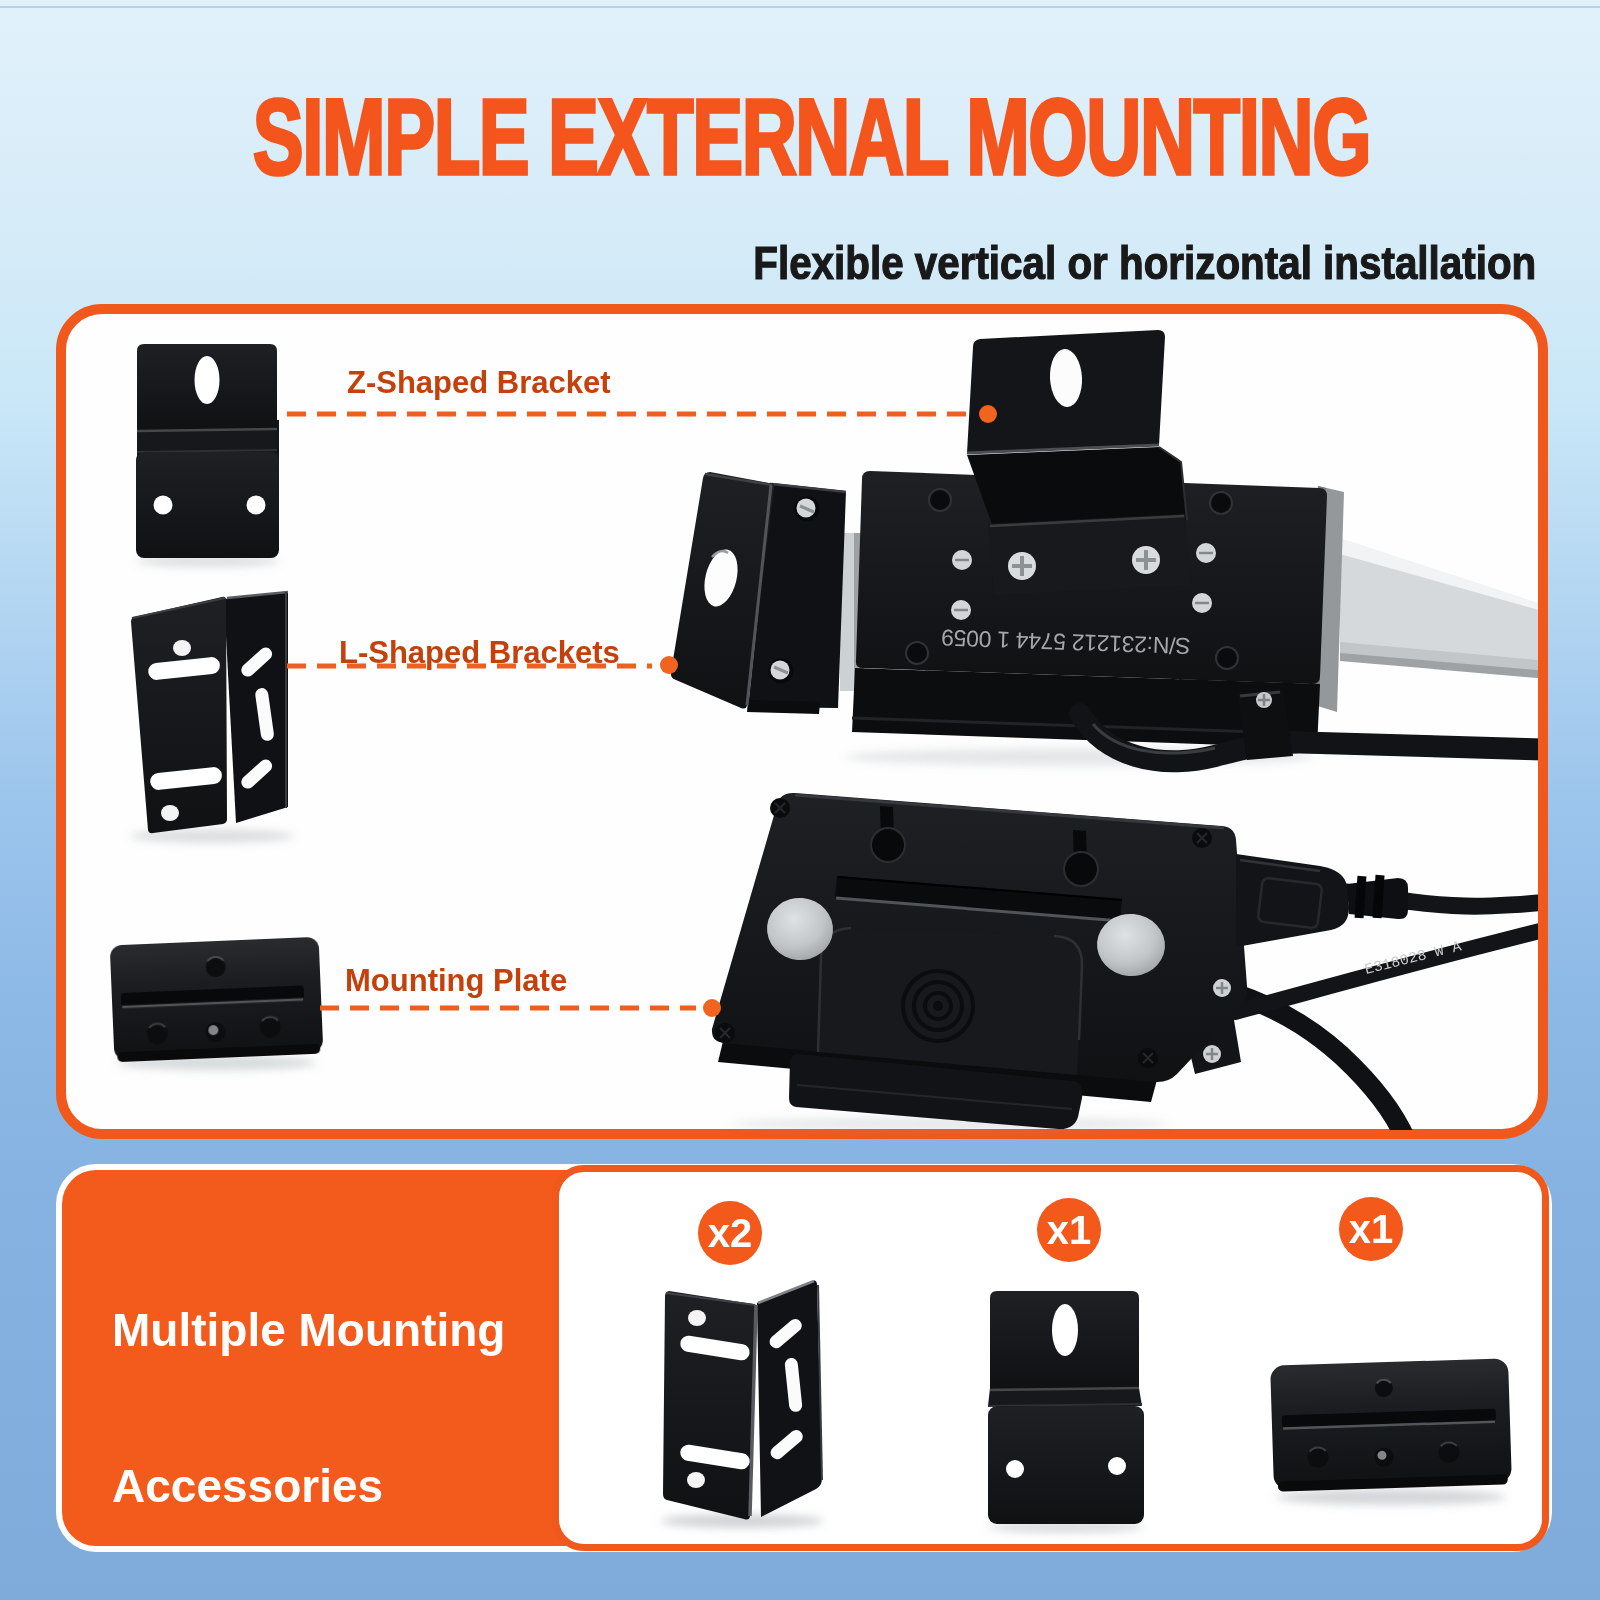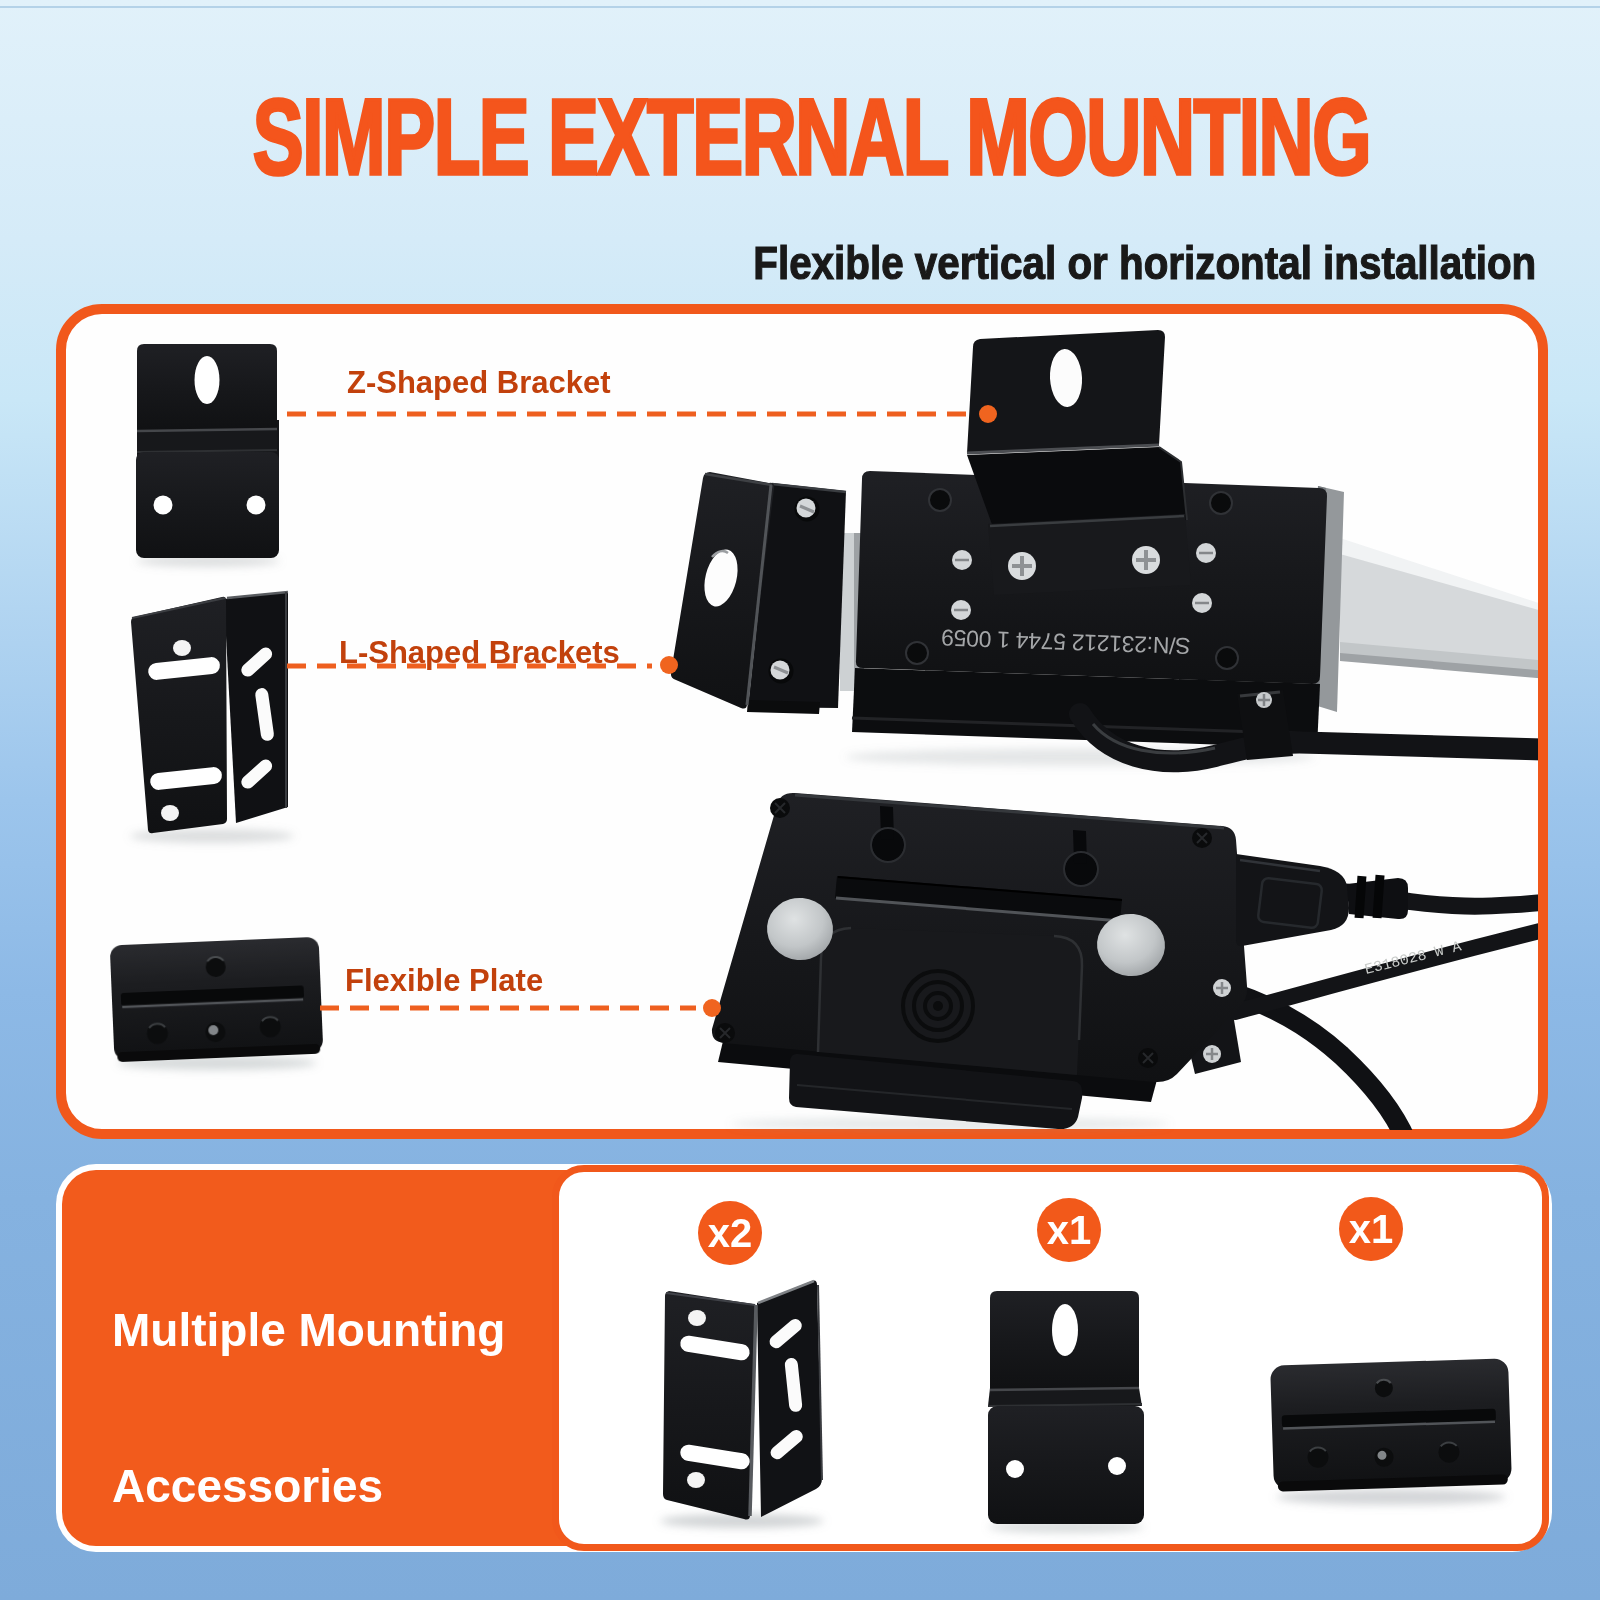--- a/index.html
+++ b/index.html
@@ -29,21 +29,21 @@
   <div class="subtitle"><span>Flexible vertical or horizontal installation</span></div>
 
   <div class="card1"></div>
   <div style="position:absolute;left:0;top:6px;width:1600px;height:2px;background:rgba(150,190,220,0.6);"></div>
   <div class="card2w"></div>
   <div class="card2"></div>
   <div class="panel"></div>
 
   <div class="label" style="left:347px;top:365px;">Z-Shaped Bracket</div>
   <div class="label" style="left:339px;top:635px;">L-Shaped Brackets</div>
-  <div class="label" style="left:345px;top:963px;">Flexible Plate</div>
+  <div class="label" style="left:345px;top:963px;">Mounting Plate</div>
 
   <div class="mm" style="top:1303px;text-align:center;">Multiple Mounting</div>
   <div class="mm" style="top:1459px;">Accessories</div>
 
   <svg width="1600" height="1600" viewBox="0 0 1600 1600">
     <defs>
       <linearGradient id="railg" x1="0" y1="0" x2="0" y2="1">
         <stop offset="0" stop-color="#eff1f2"></stop>
         <stop offset="0.55" stop-color="#dcdfe1"></stop>
         <stop offset="1" stop-color="#c2c6c8"></stop>

